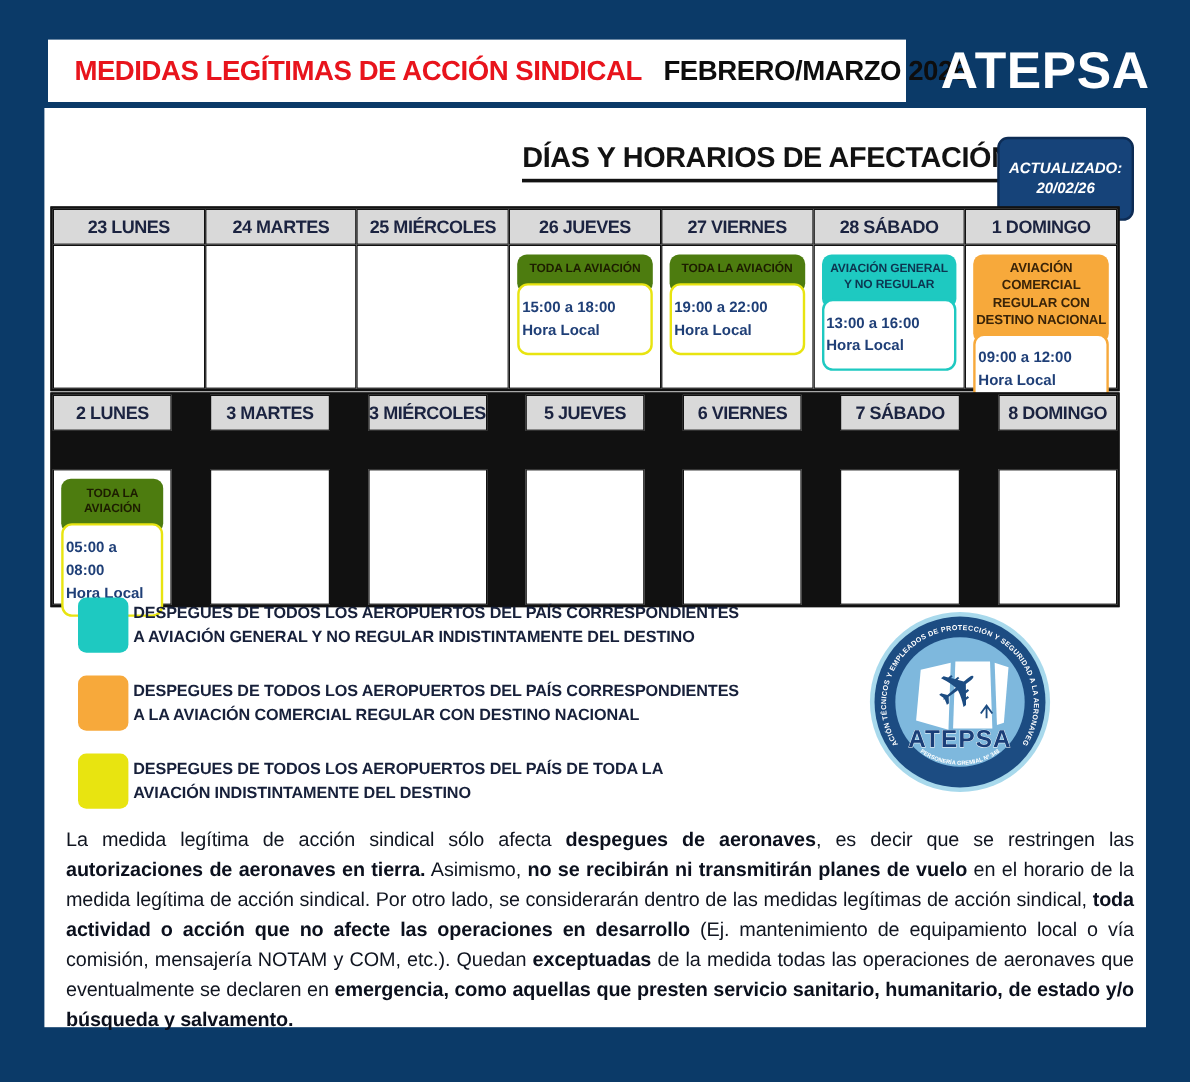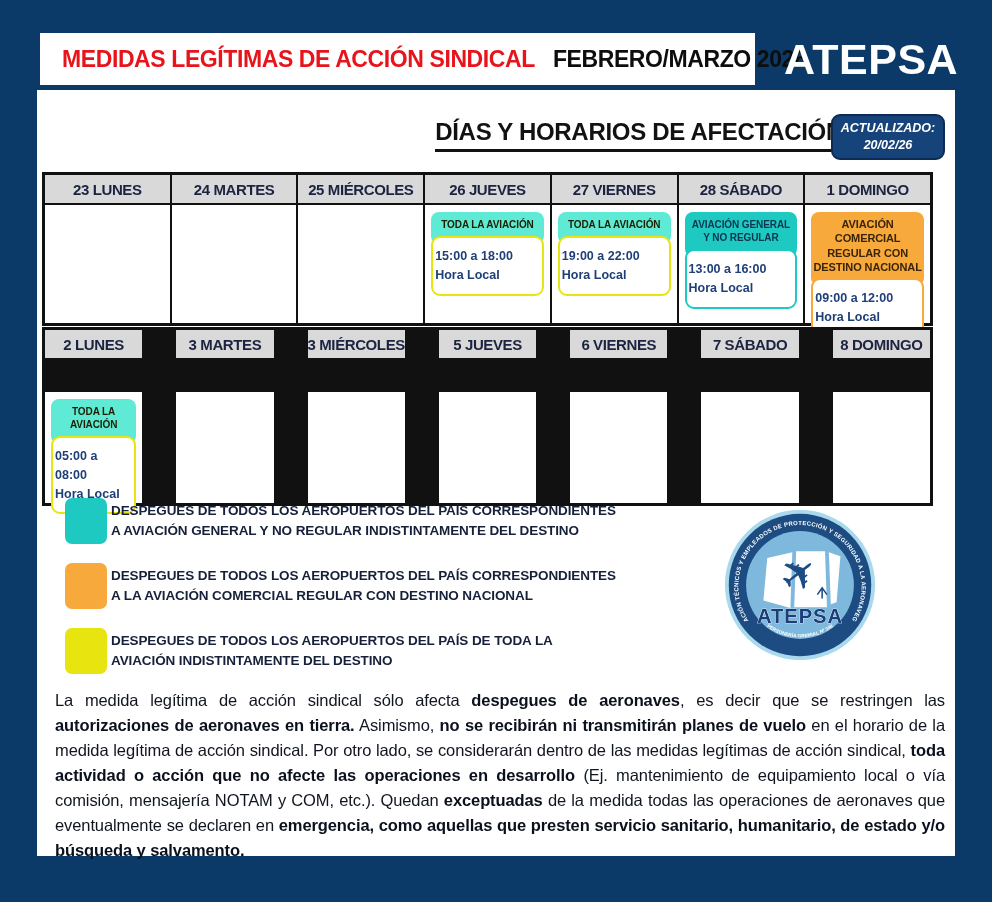--- a/index.html
+++ b/index.html
@@ -28,21 +28,21 @@
 
   .title-row { position:absolute; top:28px; left:0; right:0; text-align:right; padding-right:112px; }
   .page-title {
     display:inline-block; font-size:24px; font-weight:800; color:#121212;
     border-bottom:3px solid #121212; padding-bottom:3px; letter-spacing:-0.3px;
   }
   .updated {
     position:absolute; top:24px; right:10px; width:114px;
     background:#164379; border:2px solid #0d2c55; border-radius:9px;
     color:#fff; font-style:italic; font-weight:700; font-size:12.5px;
-    text-align:center; padding:4px 0; line-height:1.35; box-sizing:border-box;
+    text-align:center; padding:16px 0; line-height:1.35; box-sizing:border-box;
   }
 
   
   .week {
     position:absolute; left:5px; width:891px;
     display:grid; grid-template-columns:repeat(7,1fr);
     border:2px solid #111; box-sizing:border-box; background:#111; gap:0;
   }
   .week1 { top:82px; }
   .week2 { top:237px;gap:32px; }
@@ -54,21 +54,21 @@
   .bcell { border:1px solid #111; background:#fff; box-sizing:border-box; }
   .week1 .bcell { height:120px; }
   .week2 .bcell { height:113px; }
 
   .event { padding:7px 6px 0; }
   .ev-badge {
     border-radius:8px; padding:6px 3px 13px; text-align:center;
     font-weight:700; font-size:10px; line-height:1.3; letter-spacing:-0.1px;
   }
   .ev-badge.small { font-size:11px; padding:5px 2px 12px; }
-  .bg-yellow { background:#5eead4; color:#1d1d00; }
+  .bg-yellow { background:#4d7c0f; color:#1d1d00; }
   .bg-teal   { background:#1ec9c1; color:#0c3550; }
   .bg-orange { background:#f7a93b; color:#3a2408; }
   .ev-time {
     position:relative; margin-top:-8px; background:#ffffff;
     border:2px solid; border-radius:9px; padding:9px 2px; text-align:left;
     font-weight:700; color:#1f3f77; font-size:12.5px; line-height:1.5;
   }
   .b-yellow { border-color:#e8e410; }
   .b-teal   { border-color:#1ec9c1; }
   .b-orange { border-color:#f7a93b; }

